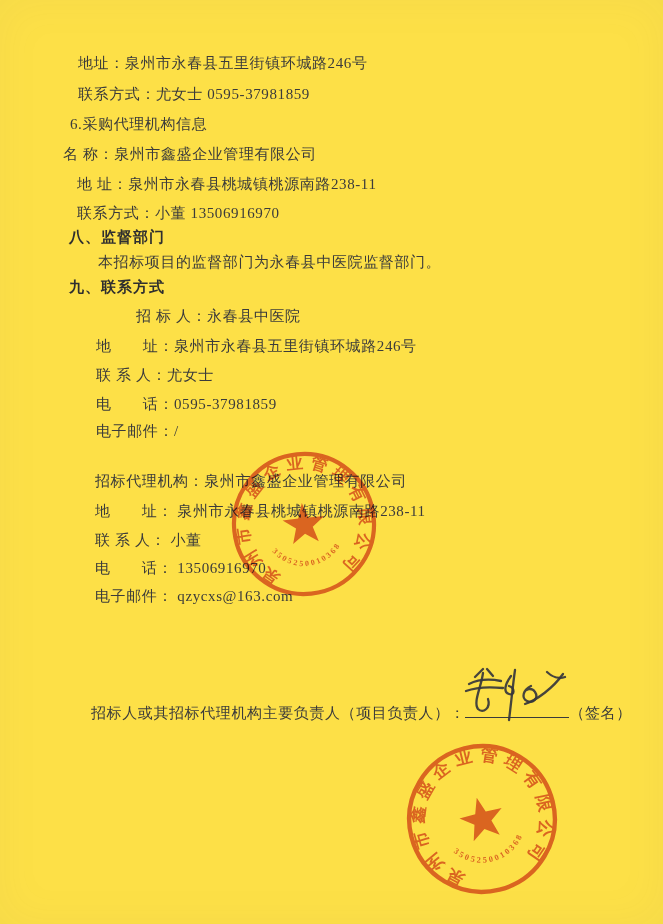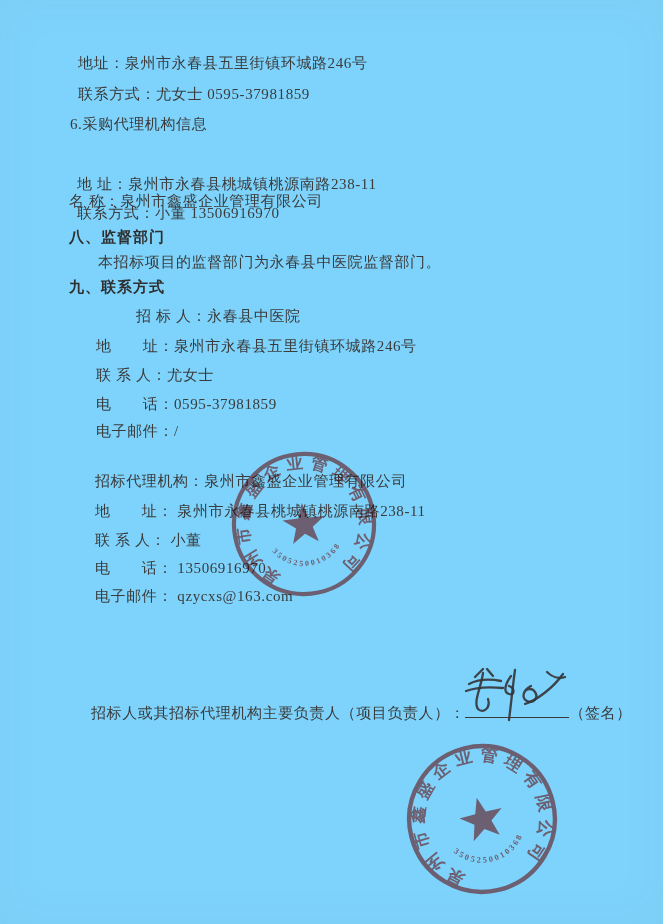--- a/index.html
+++ b/index.html
@@ -5,21 +5,21 @@
   html, body { margin: 0; padding: 0; }
   body {
     width: 663px; height: 924px;
     background: #ffffff;
     position: relative;
     overflow: hidden;
     font-family: "Liberation Serif", "DejaVu Serif", serif;
   }
   .page {
     position: absolute; inset: 0;
-    background: #7dd3fc;
+    background: #fde047;
     box-shadow: inset 0 0 45px rgba(120,120,120,0.06);
   }
   .line {
     position: absolute;
     font-size: 15px;
     line-height: 20px;
     letter-spacing: 0.6px;
     color: #3b3b3b;
     white-space: nowrap;
   }
@@ -57,21 +57,21 @@
   .seal-text { fill: #d4504f; font-family: "Liberation Serif", "DejaVu Serif", serif; font-weight: bold; }
 </style>
 </head>
 <body>
 
 <div class="page">
 
   <div class="line" style="top:53px;  left:78px;">地址：泉州市永春县五里街镇环城路246号</div>
   <div class="line" style="top:84px;  left:78px;text-align:right;">联系方式：尤女士 0595-37981859</div>
   <div class="line" style="top:114px; left:70px;">6.采购代理机构信息</div>
-  <div class="line" style="top:144px; left:69px;margin-top:47px;">名 称：泉州市鑫盛企业管理有限公司</div>
+  <div class="line" style="top:144px; left:63px;">名 称：泉州市鑫盛企业管理有限公司</div>
   <div class="line" style="top:174px; left:77px;">地  址：泉州市永春县桃城镇桃源南路238-11</div>
   <div class="line" style="top:203px; left:77px;">联系方式：小董 13506916970</div>
   <div class="line bold" style="top:227px; left:69px;">八、监督部门</div>
   <div class="line" style="top:252px; left:98px;">本招标项目的监督部门为永春县中医院监督部门。</div>
   <div class="line bold" style="top:277px; left:69px;">九、联系方式</div>
   <div class="line" style="top:306px; left:96px;margin-left:40px;">招 标 人：永春县中医院</div>
   <div class="line" style="top:336px; left:96px;">地　　址：泉州市永春县五里街镇环城路246号</div>
   <div class="line" style="top:365px; left:96px;">联 系 人：尤女士</div>
   <div class="line" style="top:394px; left:96px;">电　　话：0595-37981859</div>
   <div class="line" style="top:421px; left:96px;">电子邮件：/</div>

